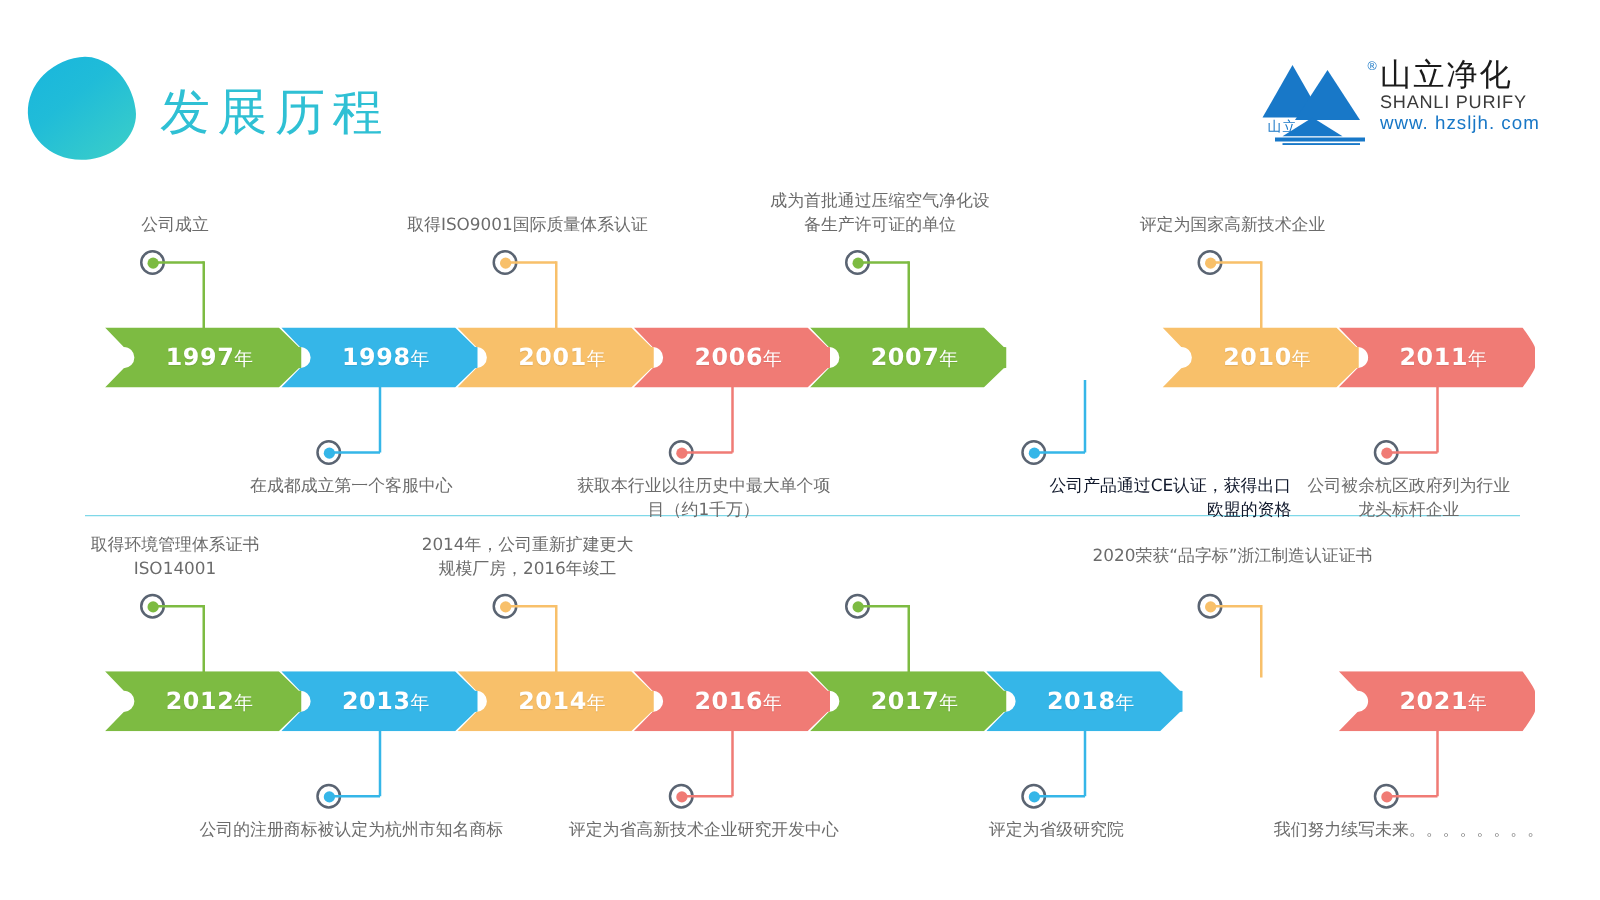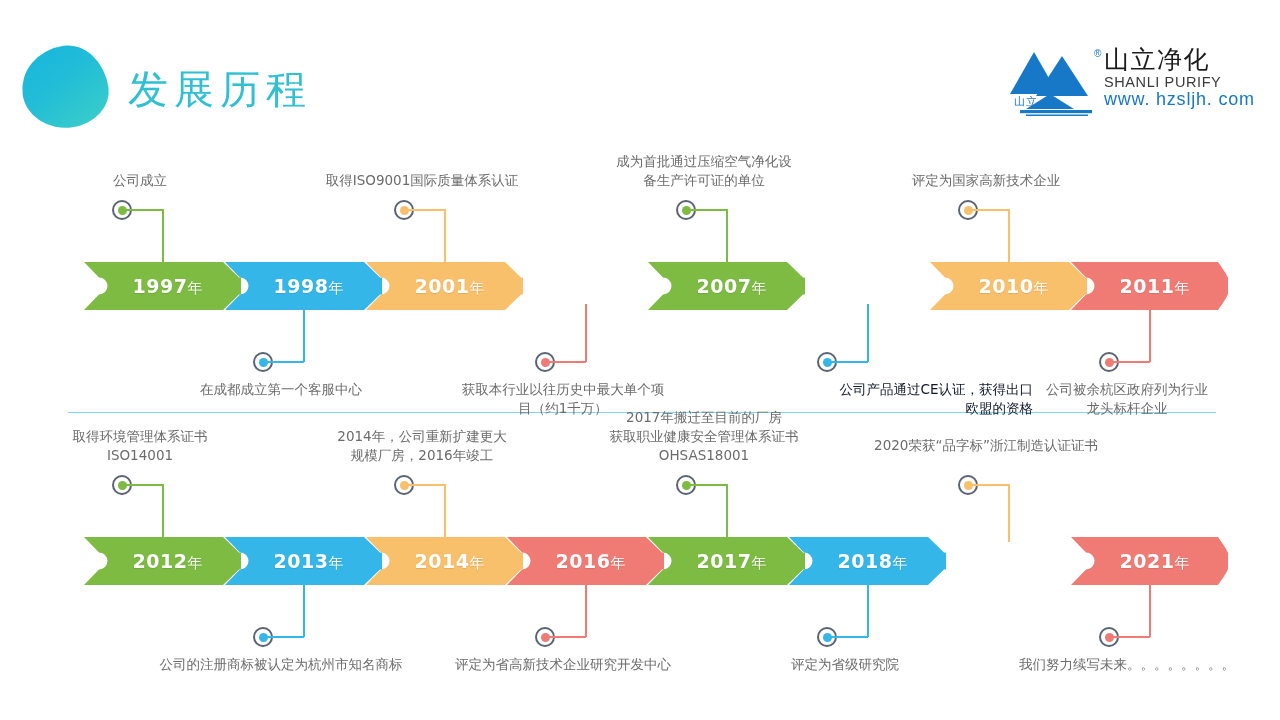--- a/index.html
+++ b/index.html
@@ -88,21 +88,21 @@
     white-space: nowrap;
   }
   #logo-en {
     font-size: 14.5px;
     color: #3a3a3a;
     letter-spacing: 0.6px;
     line-height: 17px;
     white-space: nowrap;
   }
   #logo-url {
-    font-size: 18px;
+    font-size: 15px;
     color: #1877c6;
     letter-spacing: 0.8px;
     line-height: 16px;
     white-space: nowrap;
     text-align: right;
   }
 
   
   #row-divider {
     position: absolute;
@@ -242,20 +242,26 @@
         <svg class="chev-svg" viewBox="0 0 157 48" preserveAspectRatio="none">
           <path d="M 0,0 L 139,0 L 155,15.5 A 7.5,7.5 0 1,1 155,32.5 L 139,48 L 0,48 L 15,32.5 A 7.5,7.5 0 1,0 15,15.5 Z" fill="#35B6E8"></path>
         </svg>
         <div class="chev-label"><span>1998</span><span class="suffix">年</span></div>
       </div>
       <div class="chev" style="left: 282px; width: 157px; z-index: 18;">
         <svg class="chev-svg" viewBox="0 0 157 48" preserveAspectRatio="none">
           <path d="M 0,0 L 139,0 L 155,15.5 A 7.5,7.5 0 1,1 155,32.5 L 139,48 L 0,48 L 15,32.5 A 7.5,7.5 0 1,0 15,15.5 Z" fill="#F8C06A"></path>
         </svg>
         <div class="chev-label"><span>2001</span><span class="suffix">年</span></div>
+      </div>
+      <div class="chev" style="left: 423px; width: 157px; z-index: 17;">
+        <svg class="chev-svg" viewBox="0 0 157 48" preserveAspectRatio="none">
+          <path d="M 0,0 L 139,0 L 155,15.5 A 7.5,7.5 0 1,1 155,32.5 L 139,48 L 0,48 L 15,32.5 A 7.5,7.5 0 1,0 15,15.5 Z" fill="#F07B75"></path>
+        </svg>
+        <div class="chev-label"><span>2006</span><span class="suffix">年</span></div>
       </div>
       <div class="chev" style="left: 564px; width: 157px; z-index: 16;">
         <svg class="chev-svg" viewBox="0 0 157 48" preserveAspectRatio="none">
           <path d="M 0,0 L 139,0 L 155,15.5 A 7.5,7.5 0 1,1 155,32.5 L 139,48 L 0,48 L 15,32.5 A 7.5,7.5 0 1,0 15,15.5 Z" fill="#7DBB42"></path>
         </svg>
         <div class="chev-label"><span>2007</span><span class="suffix">年</span></div>
       </div>
       <div class="chev" style="left: 846px; width: 157px; z-index: 14;">
         <svg class="chev-svg" viewBox="0 0 157 48" preserveAspectRatio="none">
           <path d="M 0,0 L 139,0 L 155,15.5 A 7.5,7.5 0 1,1 155,32.5 L 139,48 L 0,48 L 15,32.5 A 7.5,7.5 0 1,0 15,15.5 Z" fill="#F8C06A"></path>
@@ -365,23 +371,20 @@
     <div class="conn-v" style="left: 443.5px; top: 59px; height: 58px; background: rgb(248, 192, 106);"></div>
     <div class="cap cap-top" style="color: rgb(107, 107, 107); width: 300px; left: 272px; top: 2px;">2014年，公司重新扩建更大
 规模厂房，2016年竣工</div>
     <div class="marker" style="left: 535px; top: 202px; color: rgb(240, 123, 117); border-color: rgb(90, 100, 114);"></div>
     <div class="conn-h" style="left: 545px; top: 211px; width: 40.5px; background: rgb(240, 123, 117);"></div>
     <div class="conn-v" style="left: 584.5px; top: 154px; height: 58px; background: rgb(240, 123, 117);"></div>
     <div class="cap cap-bot" style="color: rgb(107, 107, 107); width: 300px; left: 413px; top: 230px;">评定为省高新技术企业研究开发中心</div>
     <div class="marker" style="left: 676px; top: 50px; color: rgb(125, 187, 66); border-color: rgb(90, 100, 114);"></div>
     <div class="conn-h" style="left: 686px; top: 59px; width: 40.5px; background: rgb(125, 187, 66);"></div>
     <div class="conn-v" style="left: 725.5px; top: 59px; height: 58px; background: rgb(125, 187, 66);"></div>
-    <div class="cap cap-top" style="color: rgb(107, 107, 107); width: 300px; left: 554px; top: -17px;">2017年搬迁至目前的厂房
-获取职业健康安全管理体系证书
-OHSAS18001</div>
     <div class="marker" style="left: 817px; top: 202px; color: rgb(53, 182, 232); border-color: rgb(90, 100, 114);"></div>
     <div class="conn-h" style="left: 827px; top: 211px; width: 40.5px; background: rgb(53, 182, 232);"></div>
     <div class="conn-v" style="left: 866.5px; top: 154px; height: 58px; background: rgb(53, 182, 232);"></div>
     <div class="cap cap-bot" style="color: rgb(107, 107, 107); width: 300px; left: 695px; top: 230px;">评定为省级研究院</div>
     <div class="marker" style="left: 958px; top: 50px; color: rgb(248, 192, 106); border-color: rgb(90, 100, 114);"></div>
     <div class="conn-h" style="left: 968px; top: 59px; width: 40.5px; background: rgb(248, 192, 106);"></div>
     <div class="conn-v" style="left: 1007.5px; top: 59px; height: 58px; background: rgb(248, 192, 106);"></div>
     <div class="cap cap-top" style="color: rgb(107, 107, 107); width: 300px; left: 836px; top: 11px;">2020荣获“品字标”浙江制造认证证书</div>
     <div class="marker" style="left: 1099px; top: 202px; color: rgb(240, 123, 117); border-color: rgb(90, 100, 114);"></div>
     <div class="conn-h" style="left: 1109px; top: 211px; width: 40.5px; background: rgb(240, 123, 117);"></div>

